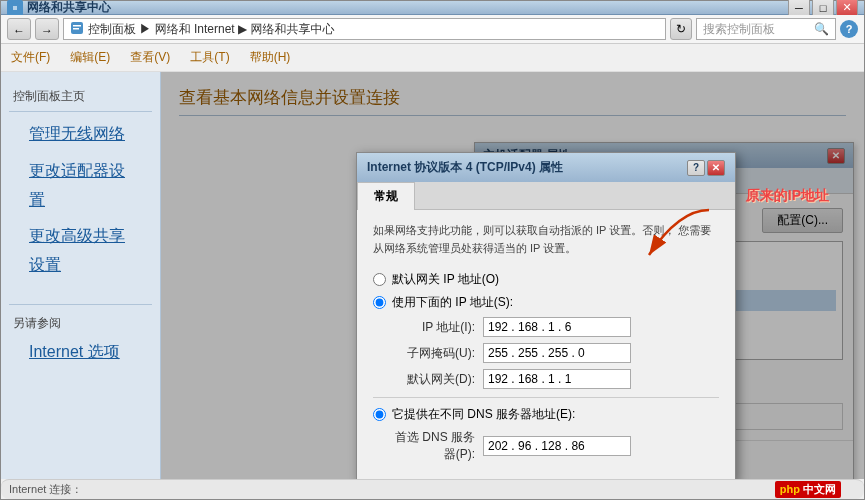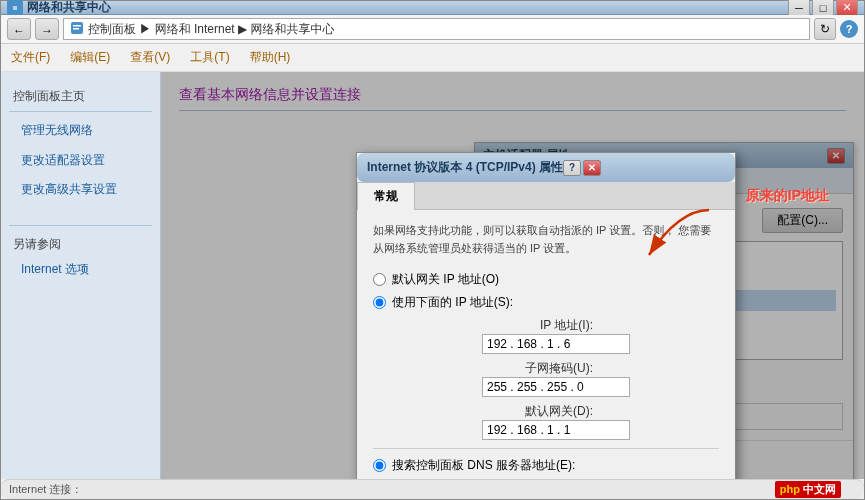--- a/index.html
+++ b/index.html
@@ -140,25 +140,26 @@
     }
 
     
     .sidebar {
       width: 160px;
       background: #dce6f0;
       border-right: 1px solid #b0c4d8;
       padding: 10px 0;
     }
     .sidebar-section {
-      padding: 4px 20px;
+      padding: 4px 28px;
       color: #1a5a9a;
-      font-size: 12px;
+      font-size: 16px;
       line-height: 1.8;
       cursor: pointer;
+      text-decoration: underline;
     }
     .sidebar-title {
       padding: 6px 12px 2px;
       color: #444;
       font-size: 12px;
       font-weight: normal;
     }
     .sidebar-sep {
       height: 1px;
       background: #b0c4d8;
@@ -167,22 +168,22 @@
 
     
     .content-area {
       flex: 1;
       background: white;
       padding: 14px 18px;
       position: relative;
       overflow: hidden;
     }
     .content-title {
-      font-size: 14px;
-      color: #a21caf;
+      font-size: 17px;
+      color: #a16207;
       margin-bottom: 16px;
       border-bottom: 1px solid #b0c4d8;
       padding-bottom: 6px;
     }
 
     
     .bg-panel {
       position: absolute;
       top: 70px;
       right: 10px;
@@ -260,21 +261,21 @@
       z-index: 20;
     }
     .dialog-title {
       background: linear-gradient(to bottom, #bed4e6, #9ab5d0);
       padding: 6px 10px;
       font-size: 12px;
       font-weight: bold;
       color: #1a3a5c;
       display: flex;
       align-items: center;
-      border-radius: 7px;
+      justify-content: space-between;
     }
     .dialog-title-controls {
       display: flex;
       gap: 2px;
     }
     .dialog-btn-small {
       width: 18px; height: 16px;
       border: 1px solid #888;
       background: linear-gradient(to bottom, #e8e8e8, #d0d0d0);
       font-size: 10px;
@@ -320,21 +321,20 @@
     }
     .field-group {
       margin-left: 20px;
       margin-bottom: 6px;
     }
     .field-row {
       display: flex;
       align-items: center;
       margin-bottom: 6px;
       font-size: 12px;
-      flex-direction: column;
     }
     .field-label {
       width: 90px;
       color: #333;
       text-align: right;
       padding-right: 8px;
     }
     .field-input {
       width: 148px;
       height: 20px;
@@ -458,20 +458,24 @@
       <span style="margin-right:4px;">
         <svg width="14" height="14" viewBox="0 0 14 14">
             <rect x="1" y="1" width="12" height="12" rx="2" fill="#4a90c8"></rect>
             <rect x="3" y="4" width="8" height="1.5" fill="white"></rect>
             <rect x="3" y="7" width="6" height="1.5" fill="white"></rect>
           </svg>
       </span>
       <span>控制面板 ▶ 网络和 Internet ▶ 网络和共享中心</span>
     </div>
     <div class="refresh-btn">↻</div>
+    <div class="search-box">
+      <span style="color:#999;">搜索控制面板</span>
+      <span style="margin-left:auto;">🔍</span>
+    </div>
     <div style="width:18px;height:18px;background:#4a90c8;border-radius:50%;color:white;display:flex;align-items:center;justify-content:center;font-size:11px;font-weight:bold;">?</div>
   </div>
 
   <div class="menu-bar">
     <div class="menu-item">文件(F)</div>
     <div class="menu-item">编辑(E)</div>
     <div class="menu-item">查看(V)</div>
     <div class="menu-item">工具(T)</div>
     <div class="menu-item">帮助(H)</div>
   </div>
@@ -565,21 +569,21 @@
             <div class="field-row">
               <div class="field-label">默认网关(D):</div>
               <input class="field-input" type="text" value="192 . 168 . 1 . 1" style="">
             </div>
           </div>
 
           <div class="section-sep"></div>
 
           <div class="radio-row">
             <input type="radio" name="dns-mode" checked="" style="">
-            <span>搜索控制面板 DNS 服务器地址(E):</span>
+            <span>它提供在不同 DNS 服务器地址(E):</span>
           </div>
 
           <div class="field-group">
             <div class="field-row">
               <div class="field-label">首选 DNS 服务器(P):</div>
               <input class="field-input" type="text" value="202 . 96 . 128 . 86" style="">
             </div>
 
           </div>
         </div>

